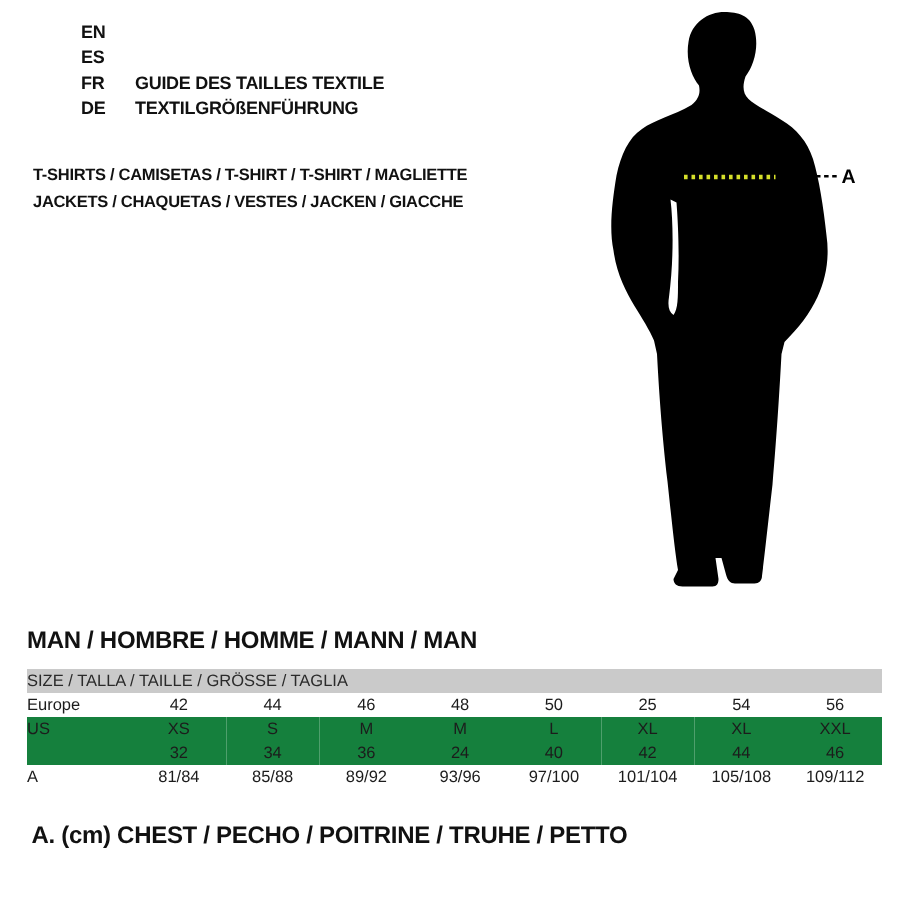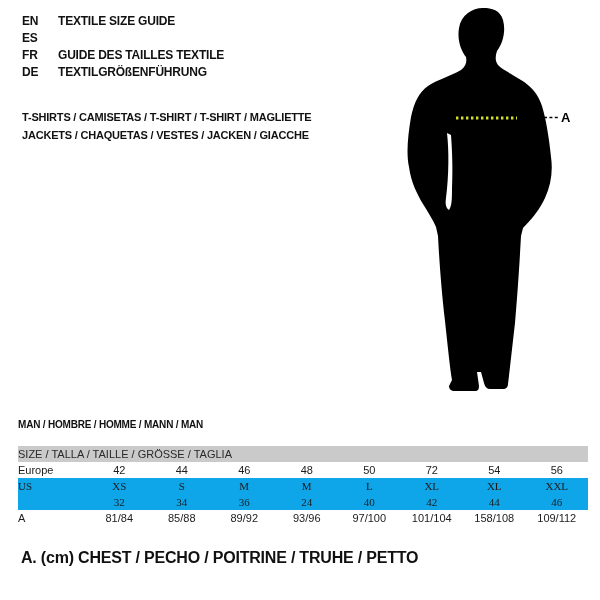--- a/index.html
+++ b/index.html
@@ -18,21 +18,21 @@
 
   
   .lang-block {
     position: absolute;
     left: 22px; top: 13px;
     font-size: 12px;
     font-weight: 700;
     letter-spacing: -0.2px;
     line-height: 17px;
   }
-  .lang-row { display: flex; }
+  .lang-row { display: flex; margin-left: 32px; }
   .lang-code { width: 36px; flex: 0 0 36px; }
 
   
   .category-block {
     position: absolute;
     left: 22px; top: 108px;
     font-size: 11px;
     font-weight: 700;
     letter-spacing: -0.2px;
     line-height: 18px;
@@ -48,21 +48,21 @@
   .measure-label {
     font-size: 13px;
     font-weight: 700;
     font-family: "Liberation Sans", sans-serif;
   }
 
   
   .section-title {
     position: absolute;
     left: 18px; top: 419px;
-    font-size: 10px;
+    font-size: 16px;
     font-weight: 700;
     letter-spacing: -0.2px;
   }
 
   
   .size-table-wrap {
     position: absolute;
     left: 18px; top: 446px;
     width: 570px;
   }
@@ -83,40 +83,39 @@
   th.table-header-cell {
     height: 15px;
     background: #cacaca;
     text-align: left;
     padding-left: 4px;
     font-weight: 400;
     color: #2a2a2a;
   }
   td.row-label { text-align: left; padding-left: 3px; }
   td.cell-value { text-align: center; }
-  tr.row-shade td { background: #0ea5e9; font-family: Liberation Serif, serif; }
+  tr.row-shade td { background: #15803d; }
 
   
   .footnote {
     position: absolute;
     left: 21px; top: 549px;
     font-size: 16px;
     font-weight: 700;
     letter-spacing: -0.2px;
   }
 </style>
 </head>
 <body>
 
 <div class="canvas">
 
   <div class="lang-block">
     <div class="lang-row">
       <span class="lang-code">EN</span>
-      <span class="lang-label">TEXTILE SIZE GUIDE</span>
     </div>
     <div class="lang-row">
       <span class="lang-code">ES</span>
     </div>
     <div class="lang-row">
       <span class="lang-code">FR</span>
       <span class="lang-label">GUIDE DES TAILLES TEXTILE</span>
     </div>
     <div class="lang-row">
       <span class="lang-code">DE</span>
@@ -194,21 +193,21 @@
         </tr>
       </thead>
       <tbody>
         <tr>
           <td class="row-label">Europe</td>
           <td class="cell-value">42</td>
           <td class="cell-value">44</td>
           <td class="cell-value">46</td>
           <td class="cell-value">48</td>
           <td class="cell-value">50</td>
-          <td class="cell-value">72</td>
+          <td class="cell-value">25</td>
           <td class="cell-value">54</td>
           <td class="cell-value">56</td>
         </tr>
         <tr class="row-shade">
           <td class="row-label">US</td>
           <td class="cell-value">XS</td>
           <td class="cell-value">S</td>
           <td class="cell-value">M</td>
           <td class="cell-value">M</td>
           <td class="cell-value">L</td>
@@ -228,21 +227,21 @@
           <td class="cell-value">46</td>
         </tr>
         <tr>
           <td class="row-label">A</td>
           <td class="cell-value">81/84</td>
           <td class="cell-value">85/88</td>
           <td class="cell-value">89/92</td>
           <td class="cell-value">93/96</td>
           <td class="cell-value">97/100</td>
           <td class="cell-value">101/104</td>
-          <td class="cell-value">158/108</td>
+          <td class="cell-value">105/108</td>
           <td class="cell-value">109/112</td>
         </tr>
       </tbody>
     </table>
   </div>
 
   <div class="footnote">A. (cm) CHEST / PECHO / POITRINE / TRUHE / PETTO</div>
 
 </div>
 

